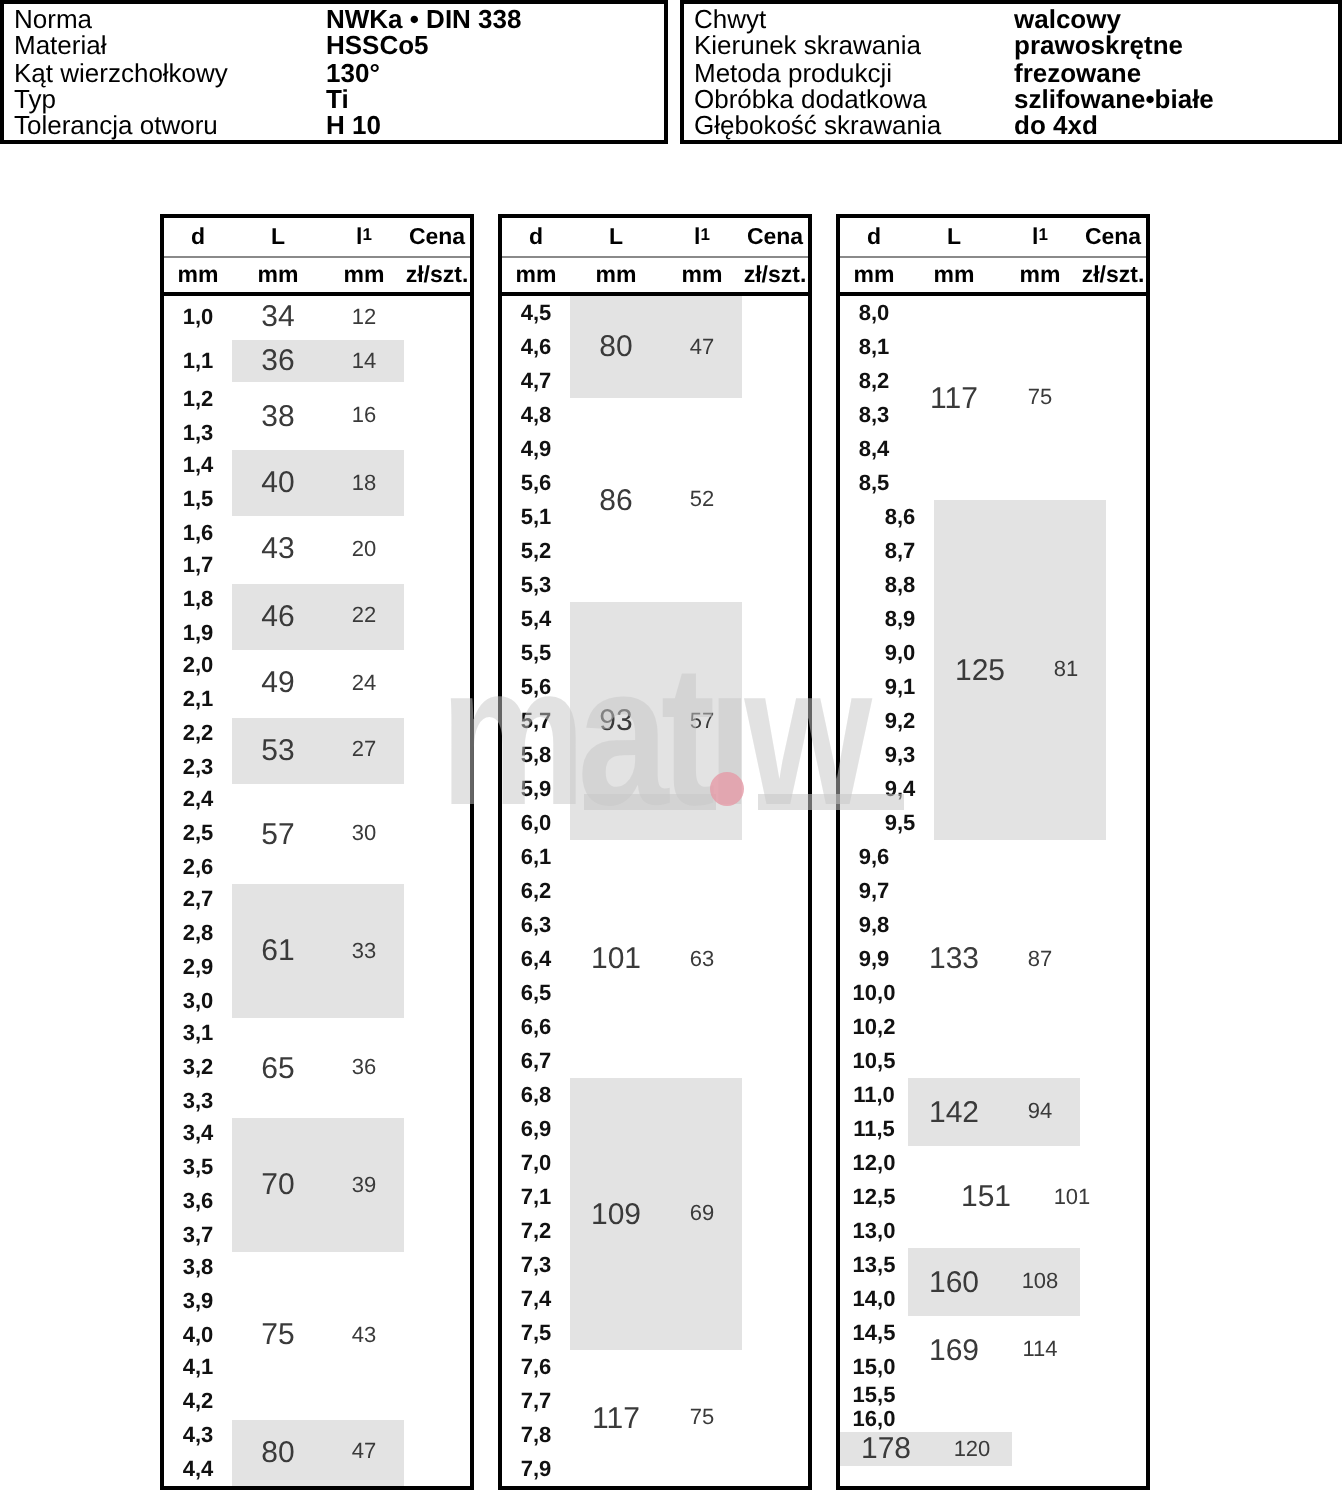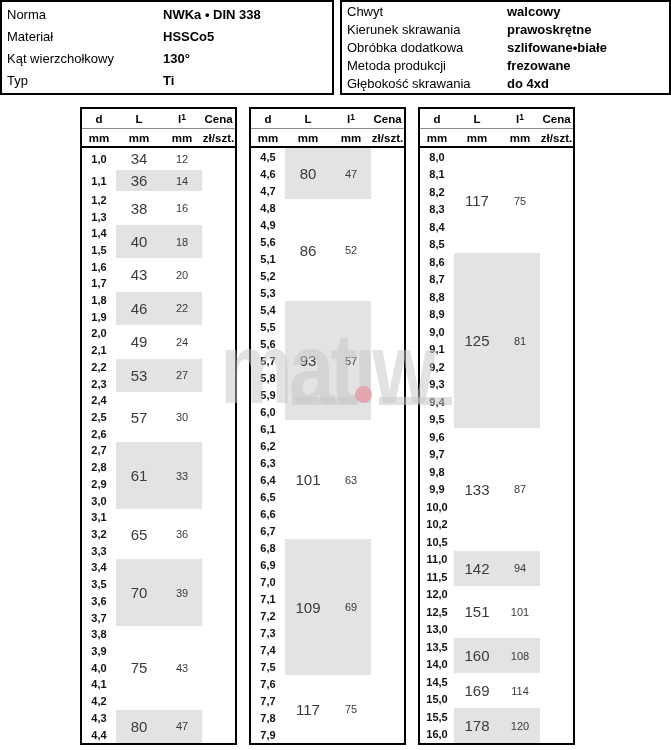--- a/index.html
+++ b/index.html
@@ -2,21 +2,21 @@
 <html><head>
 <meta charset="utf-8">
 <style>
   html,body{margin:0;padding:0;background:#fff;}
   body{
     width:671px;height:750px;position:relative;overflow:hidden;
     font-family:"Liberation Sans",sans-serif;color:#000;
   }
   
   .topbox{
-    position:absolute;top:0;height:95px;border:2px solid #000;
+    position:absolute;top:0;height:72px;border:2px solid #000;
     box-sizing:border-box;background:#fff;display:flex;flex-direction:column;
     padding:1px 0;
   }
   .topbox.left{left:0;width:334px;}
   .topbox.right{left:340px;width:331px;}
   .tb-row{flex:1;display:flex;align-items:center;font-size:13px;line-height:13px;}
   .tb-label{padding-left:5px;}
   .topbox.left  .tb-label{width:156px;}
   .topbox.right .tb-label{width:160px;}
   .tb-value{font-weight:bold;}
@@ -78,38 +78,42 @@
     <span class="tb-value">HSSCo5</span>
   </div>
   <div class="tb-row">
     <span class="tb-label">Kąt wierzchołkowy</span>
     <span class="tb-value">130°</span>
   </div>
   <div class="tb-row">
     <span class="tb-label">Typ</span>
     <span class="tb-value">Ti</span>
   </div>
+  <div class="tb-row">
+    <span class="tb-label">Tolerancja otworu</span>
+    <span class="tb-value">H 10</span>
+  </div>
 </div>
 
 <div class="topbox right">
   <div class="tb-row">
     <span class="tb-label">Chwyt</span>
     <span class="tb-value">walcowy</span>
   </div>
   <div class="tb-row">
     <span class="tb-label">Kierunek skrawania</span>
     <span class="tb-value">prawoskrętne</span>
   </div>
   <div class="tb-row">
+    <span class="tb-label">Metoda produkcji</span>
+    <span class="tb-value">frezowane</span>
+  </div>
+  <div class="tb-row">
     <span class="tb-label">Obróbka dodatkowa</span>
     <span class="tb-value">szlifowane•białe</span>
-  </div>
-  <div class="tb-row">
-    <span class="tb-label">Metoda produkcji</span>
-    <span class="tb-value">frezowane</span>
   </div>
   <div class="tb-row">
     <span class="tb-label">Głębokość skrawania</span>
     <span class="tb-value">do 4xd</span>
   </div>
 </div>
 
 <div class="dtable t1">
     <div class="thead">
       <div class="h-row r1">
@@ -420,21 +424,21 @@
           <div class="dline">8,3</div>
           <div class="dline">8,4</div>
           <div class="dline">8,5</div>
         </div>
         <div class="mid">
           <span class="v-L">117</span>
           <span class="v-l1">75</span>
         </div>
         <div class="cenacol"></div>
       </div>
-      <div class="group shaded" style="flex-grow: 10;">
+      <div class="group shaded" style="flex-grow: 10; padding-left: 13px;">
         <div class="dcol">
           <div class="dline">8,6</div>
           <div class="dline">8,7</div>
           <div class="dline">8,8</div>
           <div class="dline">8,9</div>
           <div class="dline">9,0</div>
           <div class="dline">9,1</div>
           <div class="dline">9,2</div>
           <div class="dline">9,3</div>
           <div class="dline">9,4</div>
@@ -466,21 +470,21 @@
         <div class="dcol">
           <div class="dline">11,0</div>
           <div class="dline">11,5</div>
         </div>
         <div class="mid">
           <span class="v-L">142</span>
           <span class="v-l1">94</span>
         </div>
         <div class="cenacol"></div>
       </div>
-      <div class="group" style="flex-grow: 3;">
+      <div class="group" style="flex-grow: 3; gap: 16px;">
         <div class="dcol">
           <div class="dline">12,0</div>
           <div class="dline">12,5</div>
           <div class="dline">13,0</div>
         </div>
         <div class="mid">
           <span class="v-L">151</span>
           <span class="v-l1">101</span>
         </div>
         <div class="cenacol"></div>
@@ -500,21 +504,21 @@
         <div class="dcol">
           <div class="dline">14,5</div>
           <div class="dline">15,0</div>
         </div>
         <div class="mid">
           <span class="v-L">169</span>
           <span class="v-l1">114</span>
         </div>
         <div class="cenacol"></div>
       </div>
-      <div class="group shaded" style="flex-grow: 2;">
+      <div class="group shaded" style="flex-grow: 2; flex-direction: column;">
         <div class="dcol">
           <div class="dline">15,5</div>
           <div class="dline">16,0</div>
         </div>
         <div class="mid">
           <span class="v-L">178</span>
           <span class="v-l1">120</span>
         </div>
         <div class="cenacol"></div>
       </div>

